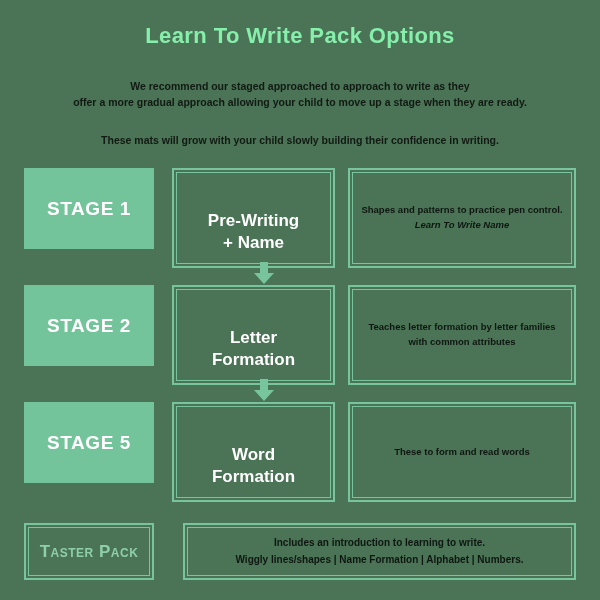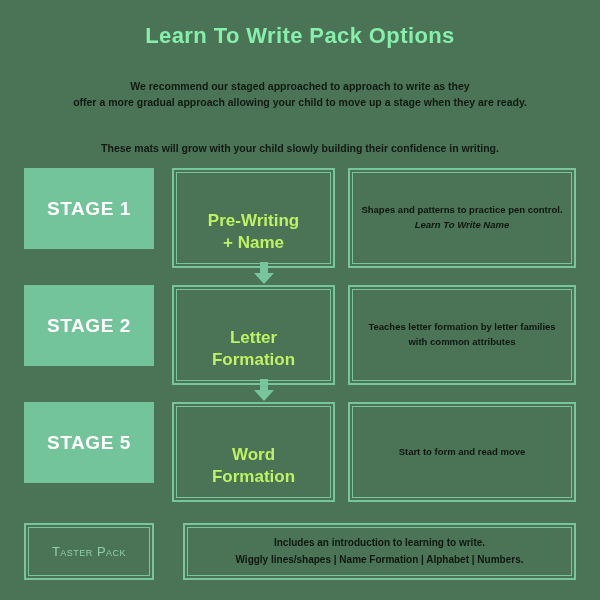--- a/index.html
+++ b/index.html
@@ -41,21 +41,21 @@
     top: 78px;
     left: 24px;
     width: 552px;
     text-align: center;
     color: #111a13;
     font-size: 10.5px;
     line-height: 1.55;
     font-weight: bold;
   }
   .subtitle-block .para2 {
-    margin-top: 29px;
+    margin-top: 21px;
   }
 
   
   .rows {
     position: absolute;
     top: 168px;
     left: 0;
     width: 600px;
   }
 
@@ -111,21 +111,21 @@
     box-sizing: border-box;
     display: flex;
     flex-direction: column;
     align-items: center;
     justify-content: center;
     text-align: center;
     padding: 4px 8px;
   }
 
   .mid-label {
-    color: #bef264;
+    color: #ffffff;
     font-size: 17px;
     font-weight: bold;
     line-height: 1.28;
     margin-top: 28px;
   }
 
   .desc-text {
     color: #0e1711;
     font-size: 9.5px;
     font-weight: bold;
@@ -176,22 +176,22 @@
     box-sizing: border-box;
     display: flex;
     flex-direction: column;
     align-items: center;
     justify-content: center;
     text-align: center;
     padding: 2px 6px;
   }
   .taster-label {
     color: #8ecfa9;
-    font-size: 13px;
-    font-weight: normal;
+    font-size: 17px;
+    font-weight: bold;
     font-variant: small-caps;
     letter-spacing: 0.5px;
   }
   .taster-desc {
     color: #0e1711;
     font-size: 10px;
     font-weight: bold;
     line-height: 1.62;
   }
 </style>
@@ -284,21 +284,21 @@
               <span>Word</span><br>
               <span>Formation</span>
             </div>
           </div>
         </div>
       </div>
       <div class="col-desc">
         <div class="outline-box">
           <div class="inner">
             <div class="desc-text">
-              <span>Start to form and read move</span>
+              <span>These to form and read words</span>
             </div>
           </div>
         </div>
       </div>
     </div>
 
   </div>
 
   <div class="taster-row">
     <div class="taster-left">

